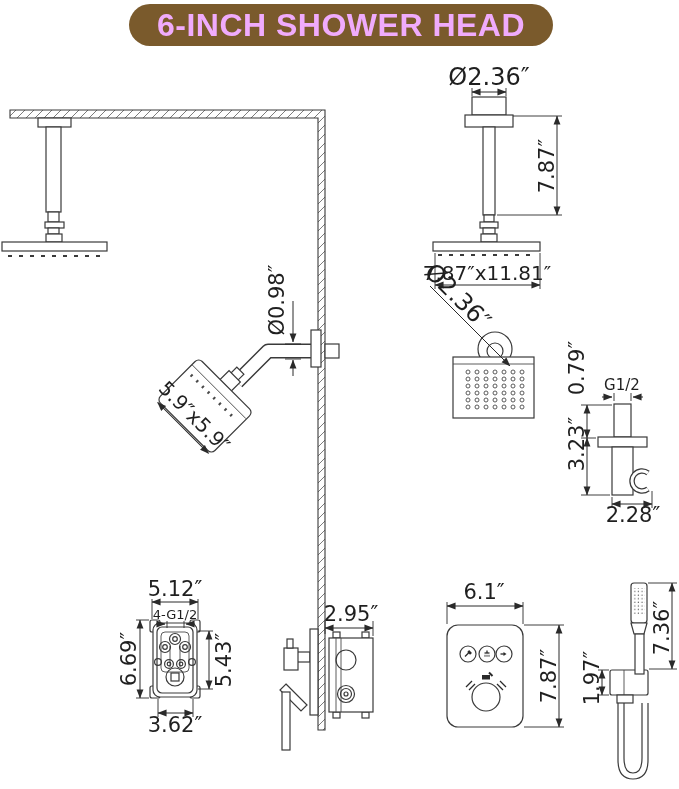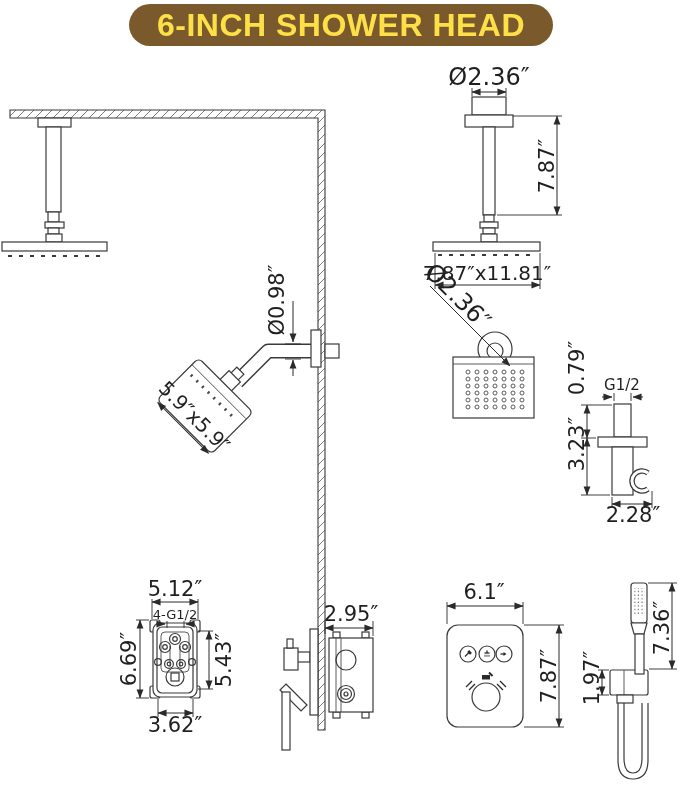--- a/index.html
+++ b/index.html
@@ -15,21 +15,21 @@
   .shapeT{stroke:#3a3a3a;stroke-width:1.2;fill:none;}
   .thin{stroke:#4a4a4a;stroke-width:0.9;fill:none;}
   .dim{stroke:#2a2a2a;stroke-width:1;fill:none;}
   .ext{stroke:#2a2a2a;stroke-width:0.9;fill:none;}
 </style>
 </head>
 <body>
 
 <div class="canvas">
 
-  <div class="banner" style="background: rgb(122, 90, 44); color: #fde047;">
+  <div class="banner" style="background: rgb(122, 90, 44); color: #f0abfc;">
     <span>6-INCH SHOWER HEAD</span>
   </div>
 
   <svg width="679" height="789" viewBox="0 0 679 789">
     <defs>
       <marker id="arr" viewBox="0 0 10 10" refX="9.5" refY="5" markerWidth="9" markerHeight="9" orient="auto-start-reverse">
         <path d="M0,1.2 L10,5 L0,8.8 z" fill="#2a2a2a"></path>
       </marker>
       <pattern id="hatch" width="9" height="9" patternUnits="userSpaceOnUse">
         <path d="M-1,10 L10,-1" stroke="#5a5a5a" stroke-width="0.8"></path>

